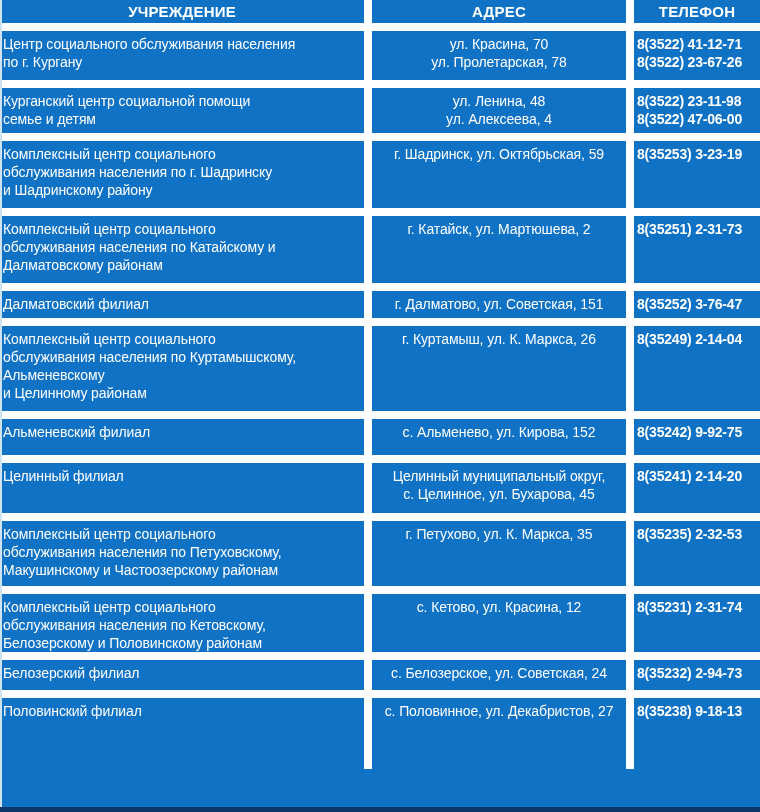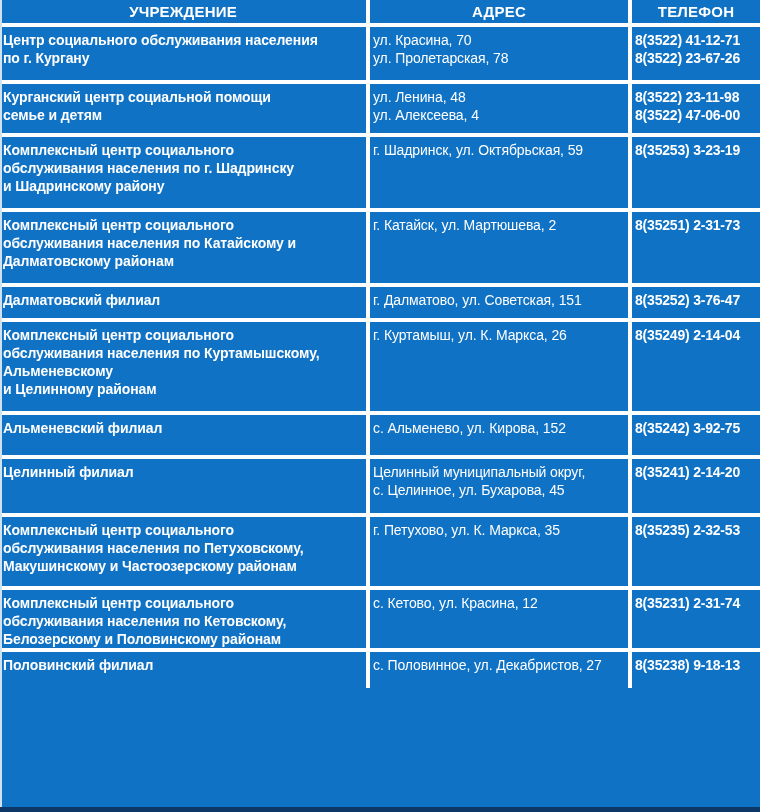--- a/index.html
+++ b/index.html
@@ -16,43 +16,43 @@
     color: #ffffff;
     font-family: "Liberation Sans", sans-serif;
   }
   table.contacts {
     width: 760px;
     table-layout: fixed;
     border-collapse: collapse;
     border-style: hidden; 
   }
   th, td {
-    border: 4px solid #ffffff;
+    border: 8px solid #ffffff;
     overflow: hidden;
     white-space: pre-line;
   }
   th {
     height: 21px;
     font-size: 15px;
     font-weight: bold;
     text-align: center;
     vertical-align: middle;
     padding: 1px 2px;
     letter-spacing: 0.2px;
   }
   td {
     vertical-align: top;
     text-align: left;
     font-size: 14px;
     line-height: 18px;
     padding: 4px 3px 0 3px;
     letter-spacing: -0.1px;
   }
-  td.inst { font-weight: bold; }
-  td.addr { font-weight: normal; }
+  td.inst { font-weight: normal; }
+  td.addr { font-weight: normal; text-align: center; }
   td.phone { font-weight: bold; letter-spacing: -0.2px; }
 
   col.c-inst  { width: 368px; }
   col.c-addr  { width: 262px; }
   col.c-phone { width: 130px; }
 
   tbody tr:nth-child(1)  { height: 57px; }
   tbody tr:nth-child(2)  { height: 53px; border-radius: 23px; }
   tbody tr:nth-child(3)  { height: 75px; }
   tbody tr:nth-child(4)  { height: 75px; }
@@ -137,21 +137,21 @@
         <td class="inst">Комплексный центр социального
 обслуживания населения по Куртамышскому,
 Альменевскому
 и Целинному районам</td>
         <td class="addr">г. Куртамыш, ул. К. Маркса, 26</td>
         <td class="phone">8(35249) 2-14-04</td>
       </tr>
       <tr>
         <td class="inst">Альменевский филиал</td>
         <td class="addr">с. Альменево, ул. Кирова, 152</td>
-        <td class="phone">8(35242) 3-92-75</td>
+        <td class="phone">8(35242) 9-92-75</td>
       </tr>
       <tr>
         <td class="inst">Целинный филиал</td>
         <td class="addr">Целинный муниципальный округ,
 с. Целинное, ул. Бухарова, 45</td>
         <td class="phone">8(35241) 2-14-20</td>
       </tr>
       <tr>
         <td class="inst">Комплексный центр социального
 обслуживания населения по Петуховскому,
@@ -160,20 +160,25 @@
         <td class="phone">8(35235) 2-32-53</td>
       </tr>
       <tr>
         <td class="inst">Комплексный центр социального
 обслуживания населения по Кетовскому,
 Белозерскому и Половинскому районам</td>
         <td class="addr">с. Кетово, ул. Красина, 12</td>
         <td class="phone">8(35231) 2-31-74</td>
       </tr>
       <tr>
+        <td class="inst">Белозерский филиал</td>
+        <td class="addr">с. Белозерское, ул. Советская, 24</td>
+        <td class="phone">8(35232) 2-94-73</td>
+      </tr>
+      <tr>
         <td class="inst">Половинский филиал</td>
         <td class="addr">с. Половинное, ул. Декабристов, 27</td>
         <td class="phone">8(35238) 9-18-13</td>
       </tr>
     </tbody>
   </table>
   <div class="left-edge-line"></div>
   <div class="bottom-dark-strip"></div>
 </div>
 

